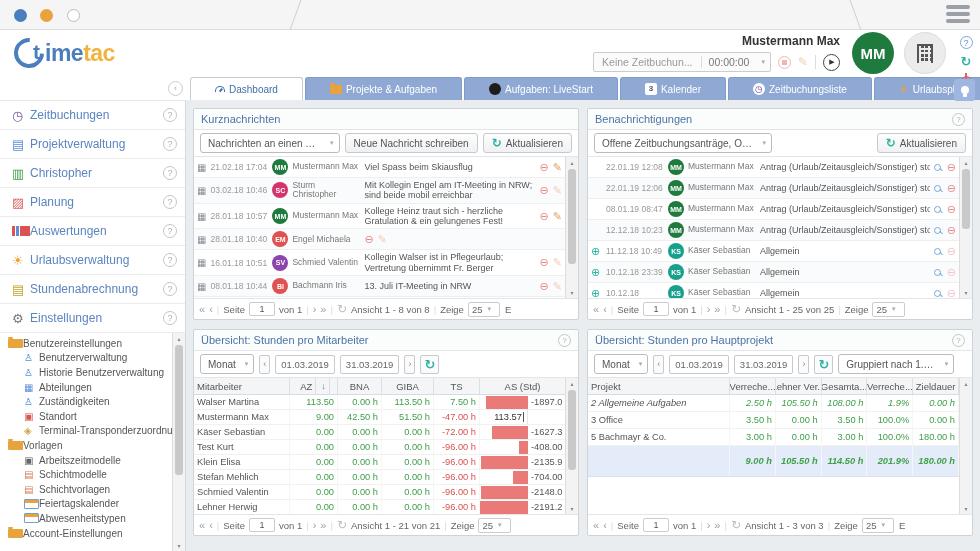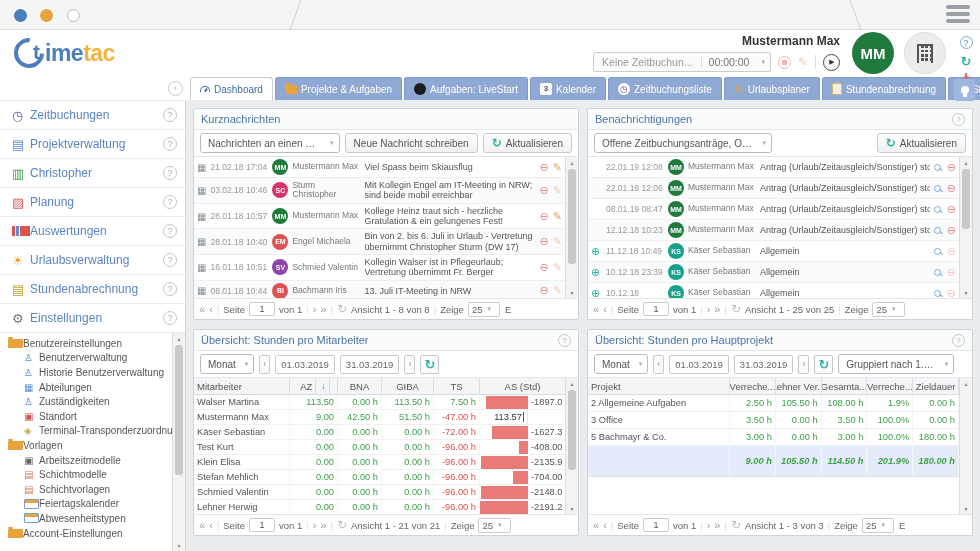--- a/index.html
+++ b/index.html
@@ -58,21 +58,21 @@
   .i-power::after{content:"";position:absolute;top:-4px;left:50%;width:2px;height:6px;background:#e06262;transform:translateX(-50%);}
   .bulb-btn{position:absolute;right:5px;top:79px;width:21px;height:22px;background:#9fb6e0;
     border-radius:3px;z-index:30;display:flex;align-items:center;justify-content:center;}
   .i-bulb{width:8px;height:8px;background:#fff;border-radius:50%;position:relative;}
   .i-bulb::after{content:"";position:absolute;left:2px;top:8px;width:4px;height:3px;background:#fff;}
   
   .tabrow{height:24px;background:#fff;display:flex;align-items:flex-end;padding-left:168px;position:relative;}
   .collapse{width:15px;height:15px;border:1px solid #ccc;border-radius:50%;color:#aaa;font-size:9px;
     display:flex;align-items:center;justify-content:center;align-self:center;margin-right:7px;flex:none;}
   .tabs{display:flex;align-items:flex-end;gap:2px;overflow:hidden;flex:1;}
-  .tab{height:23px;padding:0 9px;border-radius:3px 3px 0 0;background:#90a9d4;border:1px solid #7e9bc9;
+  .tab{height:23px;padding:0 24px;border-radius:3px 3px 0 0;background:#90a9d4;border:1px solid #7e9bc9;
     border-bottom:none;color:#fff;font-size:10px;display:flex;align-items:center;gap:4px;white-space:nowrap;cursor:pointer;}
   .tab.active{background:#fff;border-color:#ccc;color:#3f6fa8;}
   .ticon{display:inline-flex;align-items:center;justify-content:center;font-size:11px;line-height:1;}
   .i-gauge{width:10px;height:6px;border:1.5px solid currentColor;border-bottom:none;border-radius:10px 10px 0 0;position:relative;}
   .i-gauge::after{content:"";position:absolute;left:4px;bottom:0;width:1.5px;height:4px;background:currentColor;transform:rotate(38deg);}
   .i-folder{width:12px;height:9px;background:#e8a33d;border-radius:1px;position:relative;display:inline-block;}
   .i-folder::before{content:"";position:absolute;top:-2px;left:0;width:5px;height:2px;background:#e8a33d;border-radius:1px;}
   .i-play{width:12px;height:12px;border-radius:50%;background:#1c1c1c;color:#fff;font-size:5px;
     display:flex;align-items:center;justify-content:center;padding-left:1px;}
   .i-cal3{width:12px;height:12px;background:#fff;border-radius:2px;color:#44557a;font-size:8px;font-weight:bold;
@@ -465,21 +465,20 @@
                 <span class="mtext">Kollege Heinz traut sich - herzliche Gratulation &amp; ein gelungenes Fest!</span>
                 <span class="i-minus">⊖</span>
                 <span class="i-pencil2">✎</span>
               </div>
 
               <div class="mrow">
                 <span class="i-bldg-sm">▦</span>
                 <span class="mdate">28.01.18 10:40</span>
                 <span class="av" style="background: rgb(224, 82, 82);">EM</span>
                 <span class="mname">Engel Michaela</span>
-                <span class="mtext">Bin von 2. bis 6. Juli in Urlaub - Vertretung übernimmt Christopher Sturm (DW 17)</span>
                 <span class="i-minus">⊖</span>
                 <span class="i-pencil2 pale">✎</span>
               </div>
 
               <div class="mrow">
                 <span class="i-bldg-sm">▦</span>
                 <span class="mdate">16.01.18 10:51</span>
                 <span class="av" style="background: rgb(142, 68, 173);">SV</span>
                 <span class="mname">Schmied Valentin</span>
                 <span class="mtext">Kollegin Walser ist in Pflegeurlaub; Vertretung übernimmt Fr. Berger</span>
@@ -851,21 +850,21 @@
             <div class="thead">
               <span class="c-pname">Projekt</span>
               <span class="c-p">Verreche...</span>
               <span class="c-p">Lehner Ver...</span>
               <span class="c-p">Gesamta...</span>
               <span class="c-p">Verreche...</span>
               <span class="c-p">Zieldauer</span>
             </div>
             <div>
 
-                <div class="trow" style="height:17px;">
+                <div class="trow" style="height:17px;font-style:italic;">
                   <span class="c-pname">2 Allgemeine Aufgaben</span>
                   <span class="c-p num g">2.50 h</span>
                   <span class="c-p num g">105.50 h</span>
                   <span class="c-p num g">108.00 h</span>
                   <span class="c-p num g">1.9%</span>
                   <span class="c-p num g">0.00 h</span>
                 </div>
 
                 <div class="trow" style="height:17px;">
                   <span class="c-pname">3 Office</span>

